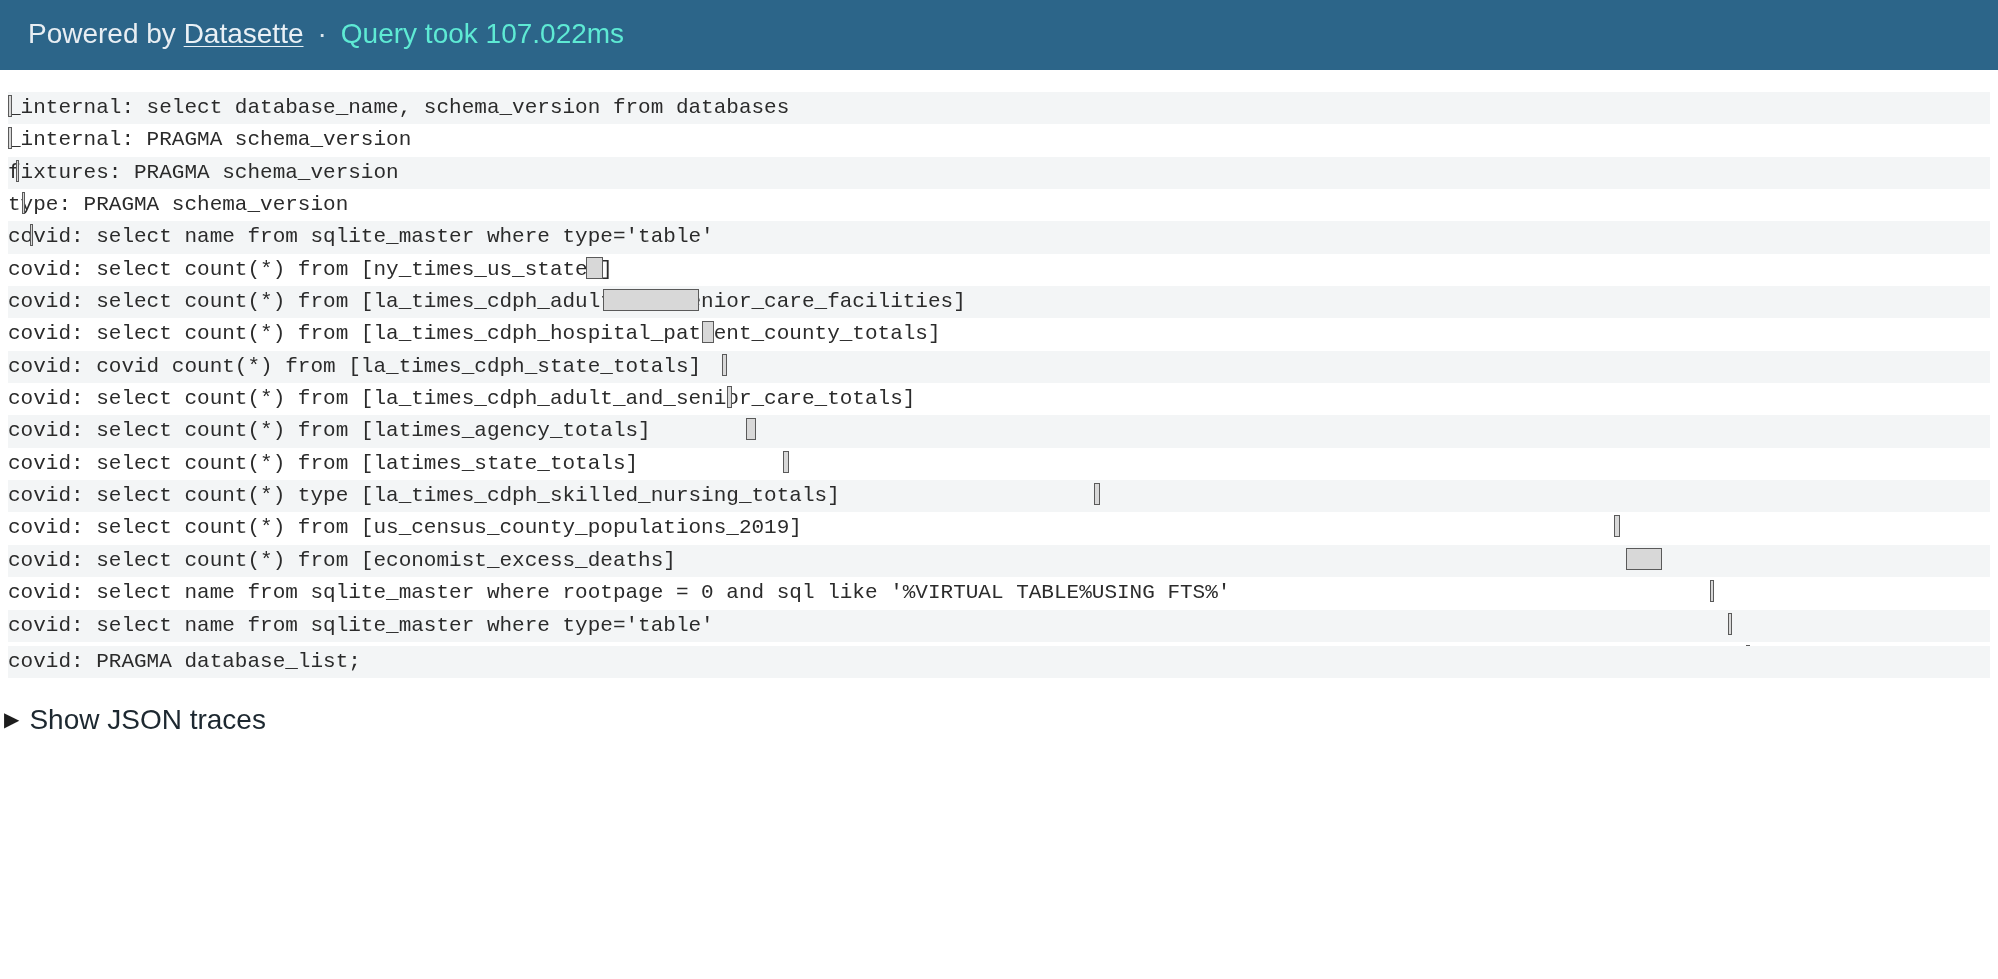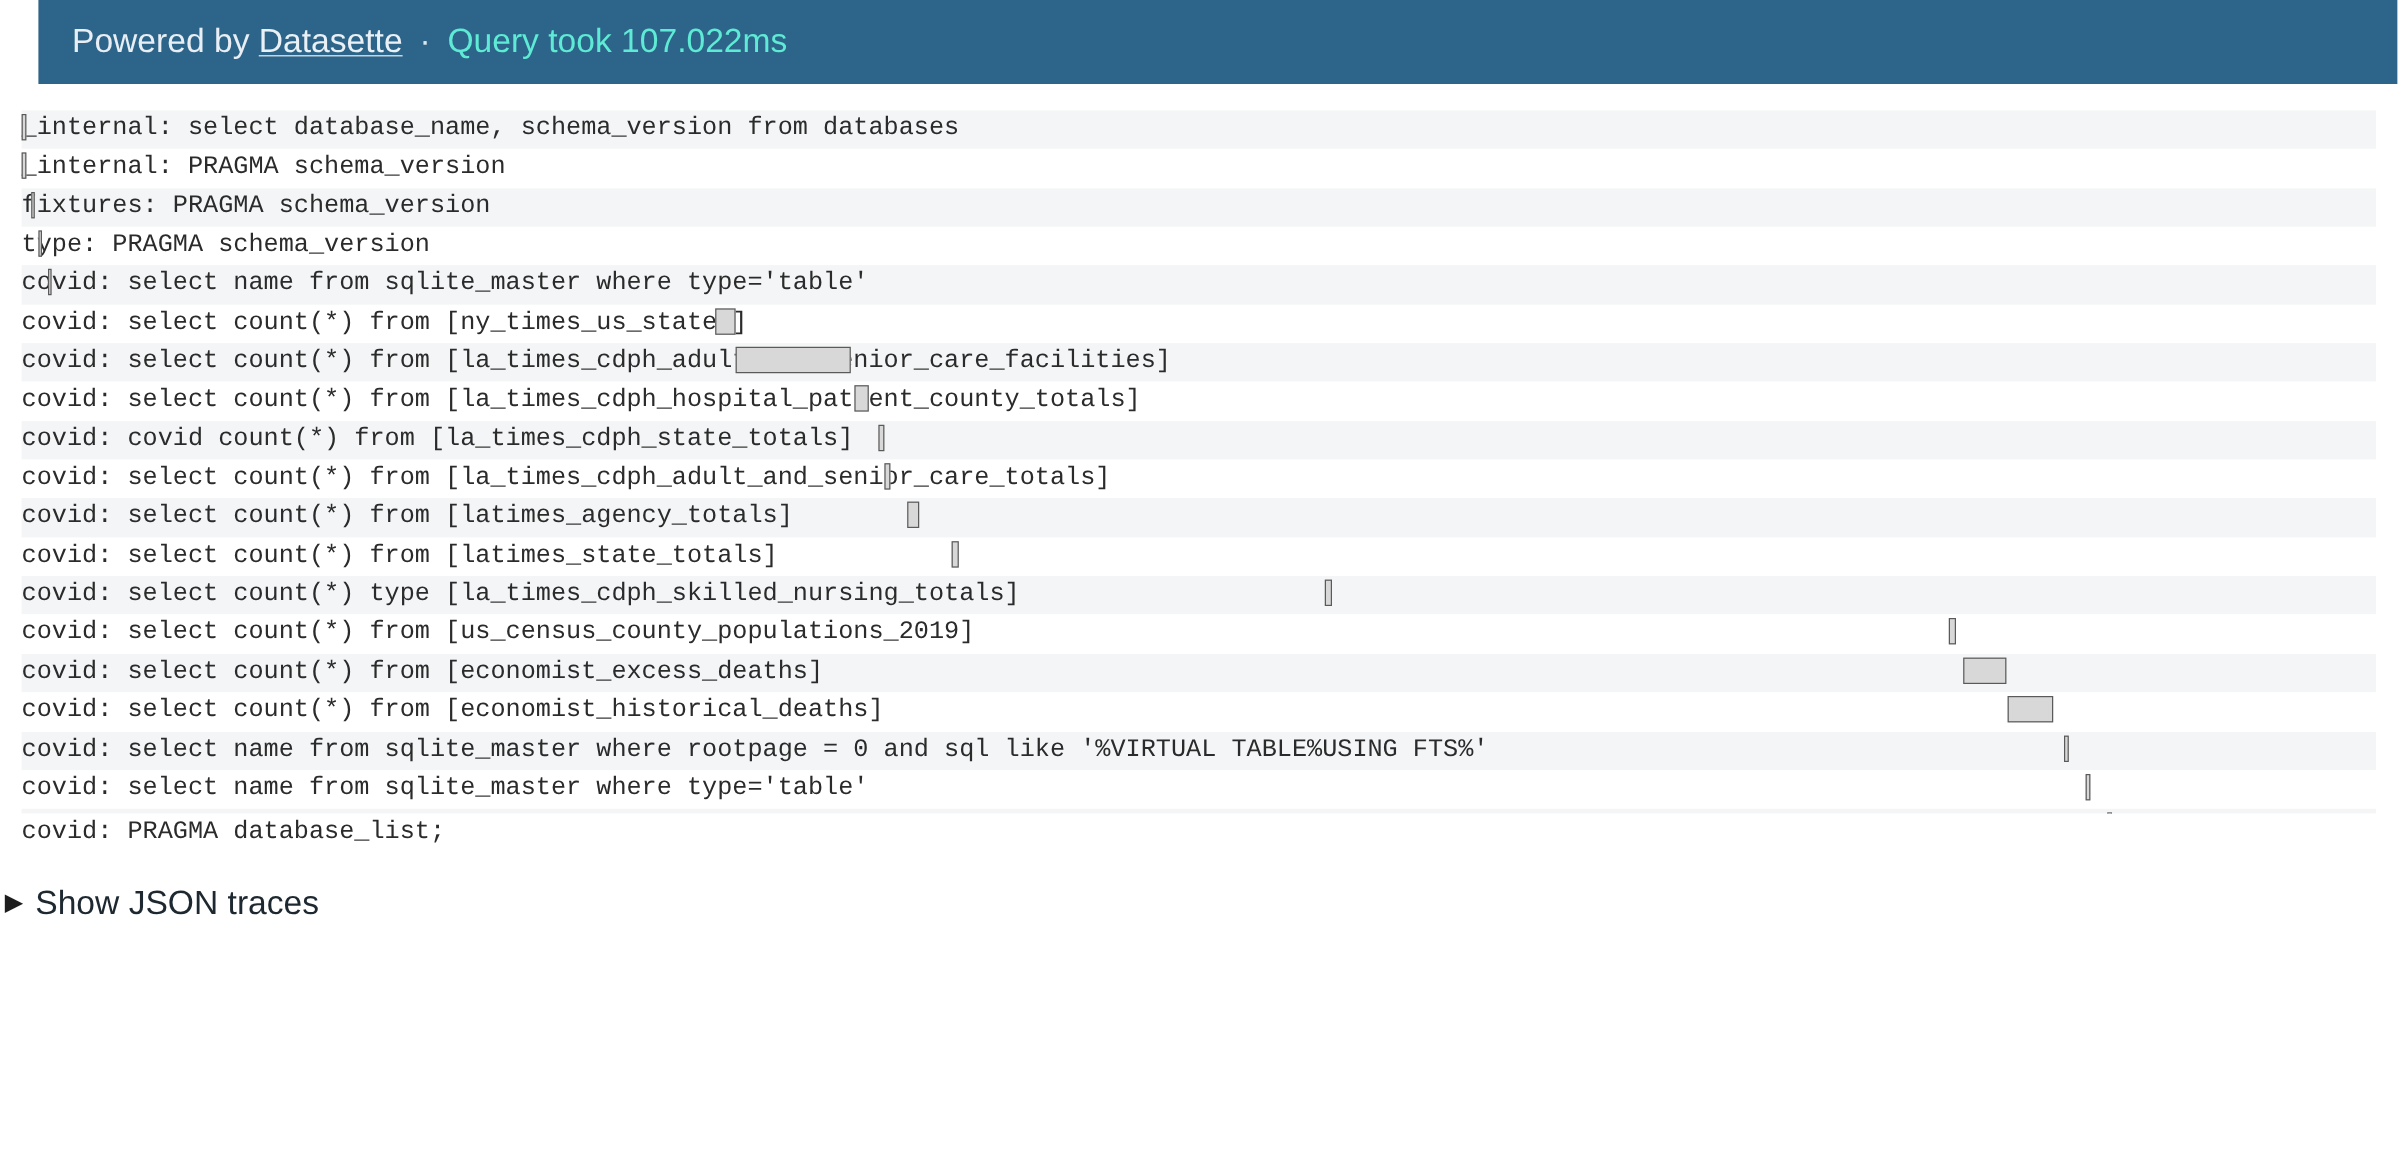--- a/index.html
+++ b/index.html
@@ -11,34 +11,33 @@
   }
   .header {
     background: #2c6589;
     color: #f2f5f7;
     padding: 18px 28px 20px;
     font-size: 28px;
     font-weight: 400;
     display: flex;
     align-items: baseline;
     gap: 12px;
-    margin-left: 32px;
   }
   .header .powered { color: #e8eef3; }
   .header a {
     color: #eaf1f6;
     text-decoration: underline;
     text-decoration-thickness: 1px;
     text-underline-offset: 3px;
   }
   .header .dot { color: #dbe6ed; margin: 0 2px; }
   .header .query { color: #5eead4; }
 
   .trace-wrap {
-    margin: 22px 18px 10px;
+    margin: 22px 8px 10px;
     font-family: ui-monospace, SFMono-Regular, Menlo, Consolas, "Liberation Mono", monospace;
     font-size: 21px;
     line-height: 1.35;
     color: #2b2b2b;
   }
   .trace-row {
     position: relative;
     padding: 2px 0 2px 0;
     white-space: pre;
   }
@@ -92,21 +91,20 @@
     <div class="trace-row"><span class="label">covid: select count(*) from [ny_times_us_states]</span><span class="bar" style="left: 578px; width: 17px;"></span></div>
     <div class="trace-row"><span class="label">covid: select count(*) from [la_times_cdph_adult_and_senior_care_facilities]</span><span class="bar" style="left: 595px; width: 96px;"></span></div>
     <div class="trace-row"><span class="label">covid: select count(*) from [la_times_cdph_hospital_patient_county_totals]</span><span class="bar" style="left: 694px; width: 12px;"></span></div>
     <div class="trace-row"><span class="label">covid: covid count(*) from [la_times_cdph_state_totals]</span><span class="bar" style="left: 714px; width: 5px;"></span></div>
     <div class="trace-row"><span class="label">covid: select count(*) from [la_times_cdph_adult_and_senior_care_totals]</span><span class="bar" style="left: 719px; width: 5px;"></span></div>
     <div class="trace-row"><span class="label">covid: select count(*) from [latimes_agency_totals]</span><span class="bar" style="left: 738px; width: 10px;"></span></div>
     <div class="trace-row"><span class="label">covid: select count(*) from [latimes_state_totals]</span><span class="bar" style="left: 775px; width: 6px;"></span></div>
     <div class="trace-row"><span class="label">covid: select count(*) type [la_times_cdph_skilled_nursing_totals]</span><span class="bar" style="left: 1086px; width: 6px;"></span></div>
     <div class="trace-row"><span class="label">covid: select count(*) from [us_census_county_populations_2019]</span><span class="bar" style="left: 1606px; width: 6px;"></span></div>
     <div class="trace-row"><span class="label">covid: select count(*) from [economist_excess_deaths]</span><span class="bar" style="left: 1618px; width: 36px;"></span></div>
-    <div class="trace-row"><span class="label">covid: select count(*) from [economist_historical_deaths]</span><span class="bar" style="left: 1655px; width: 38px;"></span></div>
     <div class="trace-row"><span class="label">covid: select name from sqlite_master where rootpage = 0 and sql like '%VIRTUAL TABLE%USING FTS%'</span><span class="bar" style="left: 1702px; width: 4px;"></span></div>
     <div class="trace-row"><span class="label">covid: select name from sqlite_master where type='table'</span><span class="bar" style="left: 1720px; width: 4px;"></span></div>
     <div class="trace-row"><span class="bar" style="left: 1738px; width: 4px;"></span></div>
     <div class="trace-row"><span class="label">covid: PRAGMA database_list;</span></div>
   </div>
 
 <div class="details">
   <span class="tri">▶</span>
   <span>Show JSON traces</span>
 </div>

